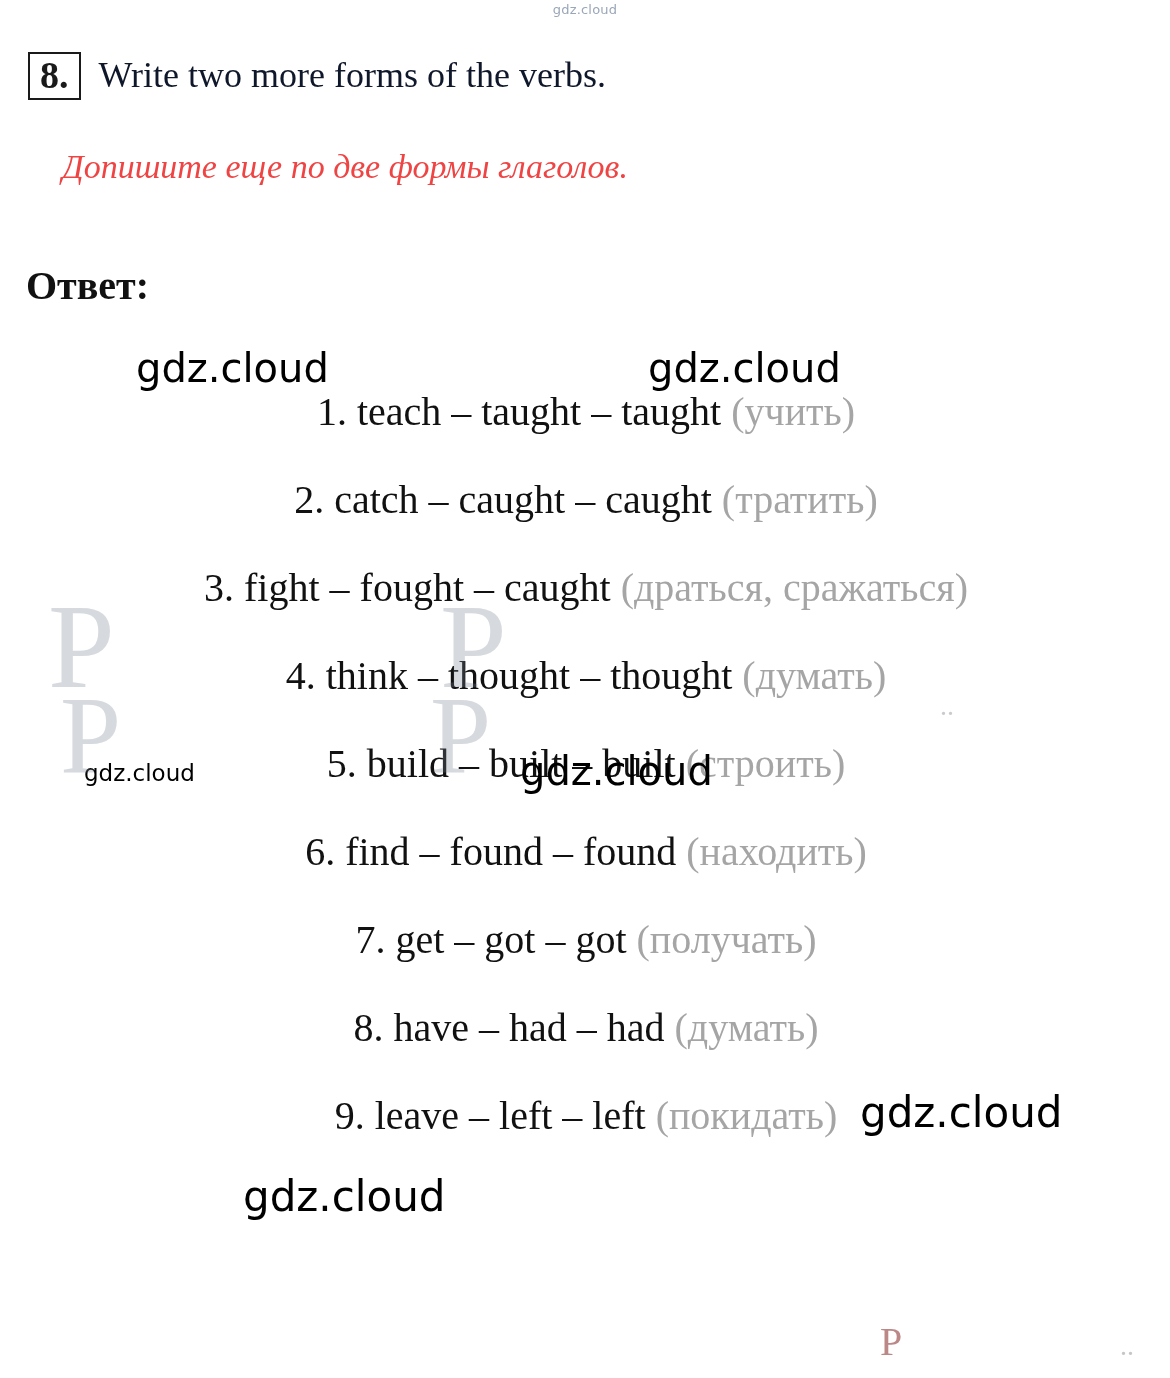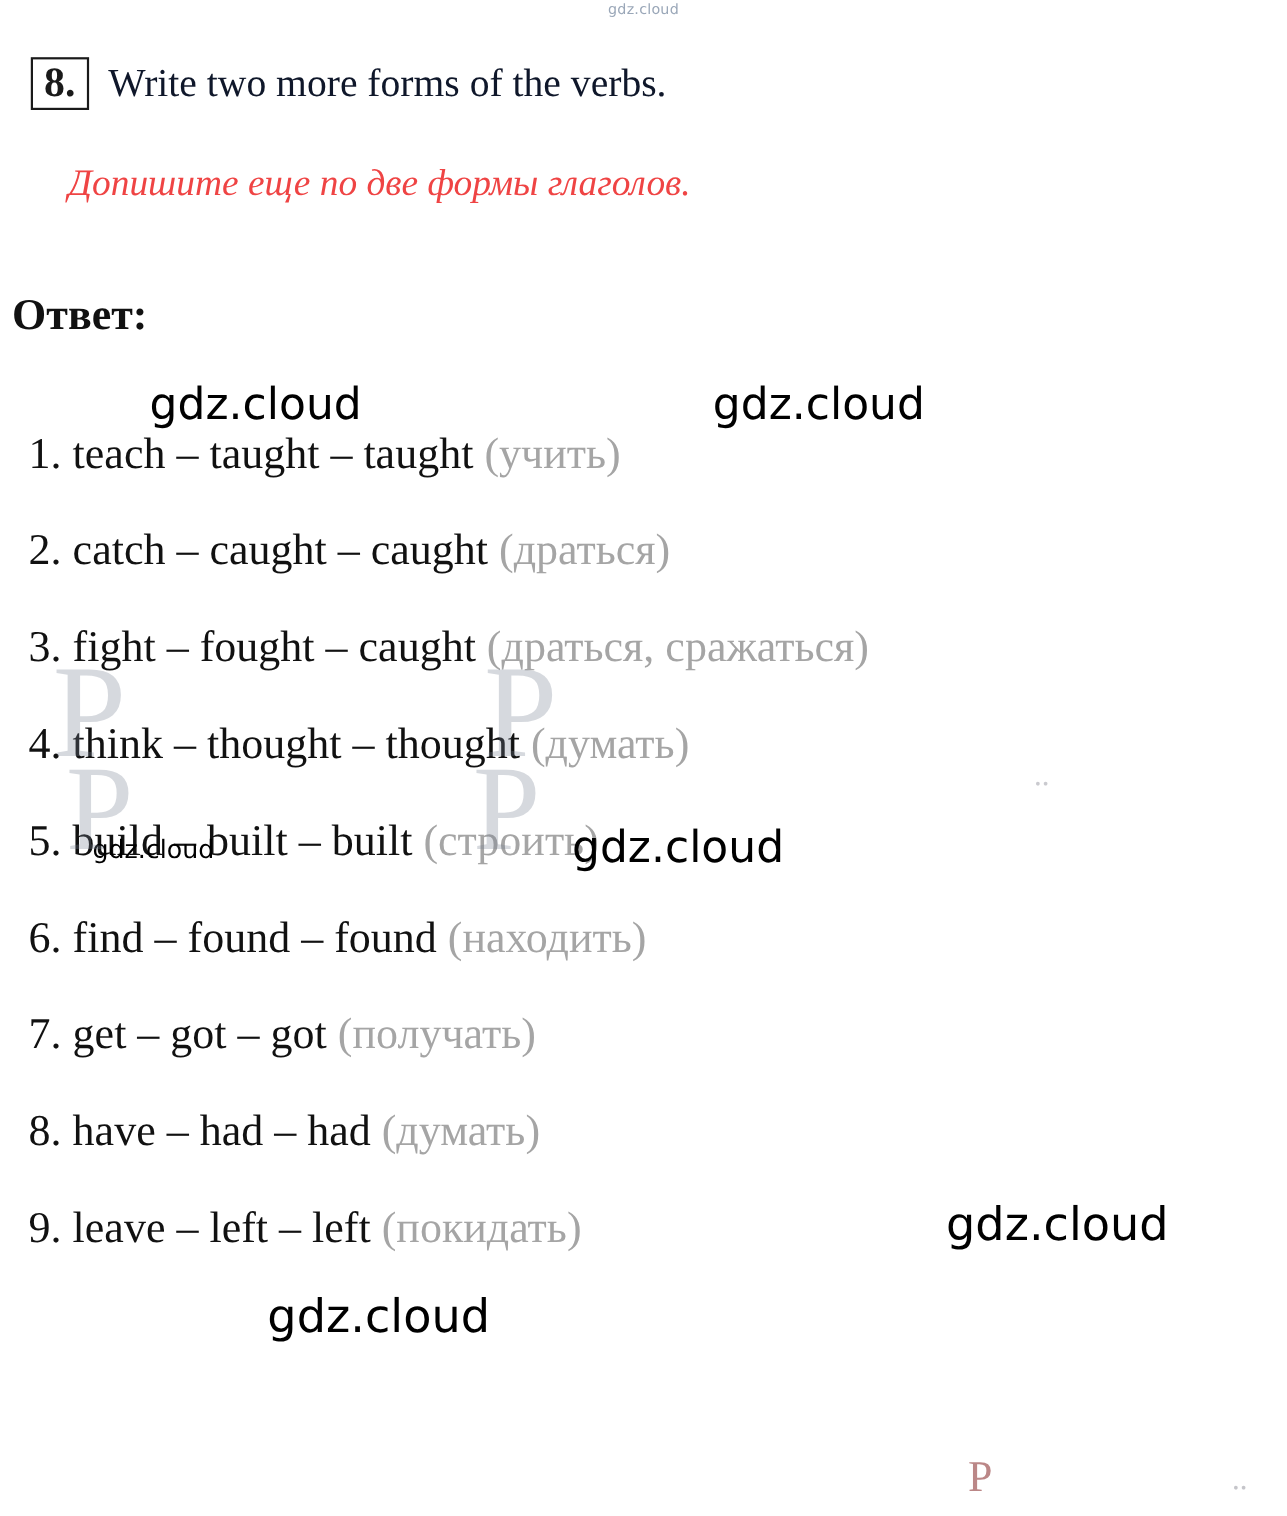--- a/index.html
+++ b/index.html
@@ -60,31 +60,32 @@
     font-size: 34px;
     font-style: italic;
     color: #ef4444;
     white-space: nowrap;
     margin-left: 36px;
   }
 
   .answer-label {
     position: absolute;
     top: 262px;
-    left: 11px;
+    left: 26px;
     font-size: 40px;
     font-weight: bold;
     color: #111111;
   }
 
   .list {
     position: absolute;
     top: 392px;
     left: 26px;
     width: 1120px;
+    text-align: center;
   }
   .item {
     font-size: 40px;
     line-height: 1;
     margin-bottom: 48px;
     white-space: nowrap;
   }
   .item .forms {
     color: #111111;
   }
@@ -141,21 +142,21 @@
 
 <div class="list">
   <div class="item">
     <span class="forms">1.</span>
     <span class="forms">teach – taught – taught</span>
     <span class="gloss">(учить)</span>
   </div>
   <div class="item">
     <span class="forms">2.</span>
     <span class="forms">catch – caught – caught</span>
-    <span class="gloss">(драться)</span>
+    <span class="gloss">(тратить)</span>
   </div>
   <div class="item small-gloss">
     <span class="forms">3.</span>
     <span class="forms">fight – fought – caught</span>
     <span class="gloss">(драться, сражаться)</span>
   </div>
   <div class="item small-gloss">
     <span class="forms">4.</span>
     <span class="forms">think – thought – thought</span>
     <span class="gloss">(думать)</span>

